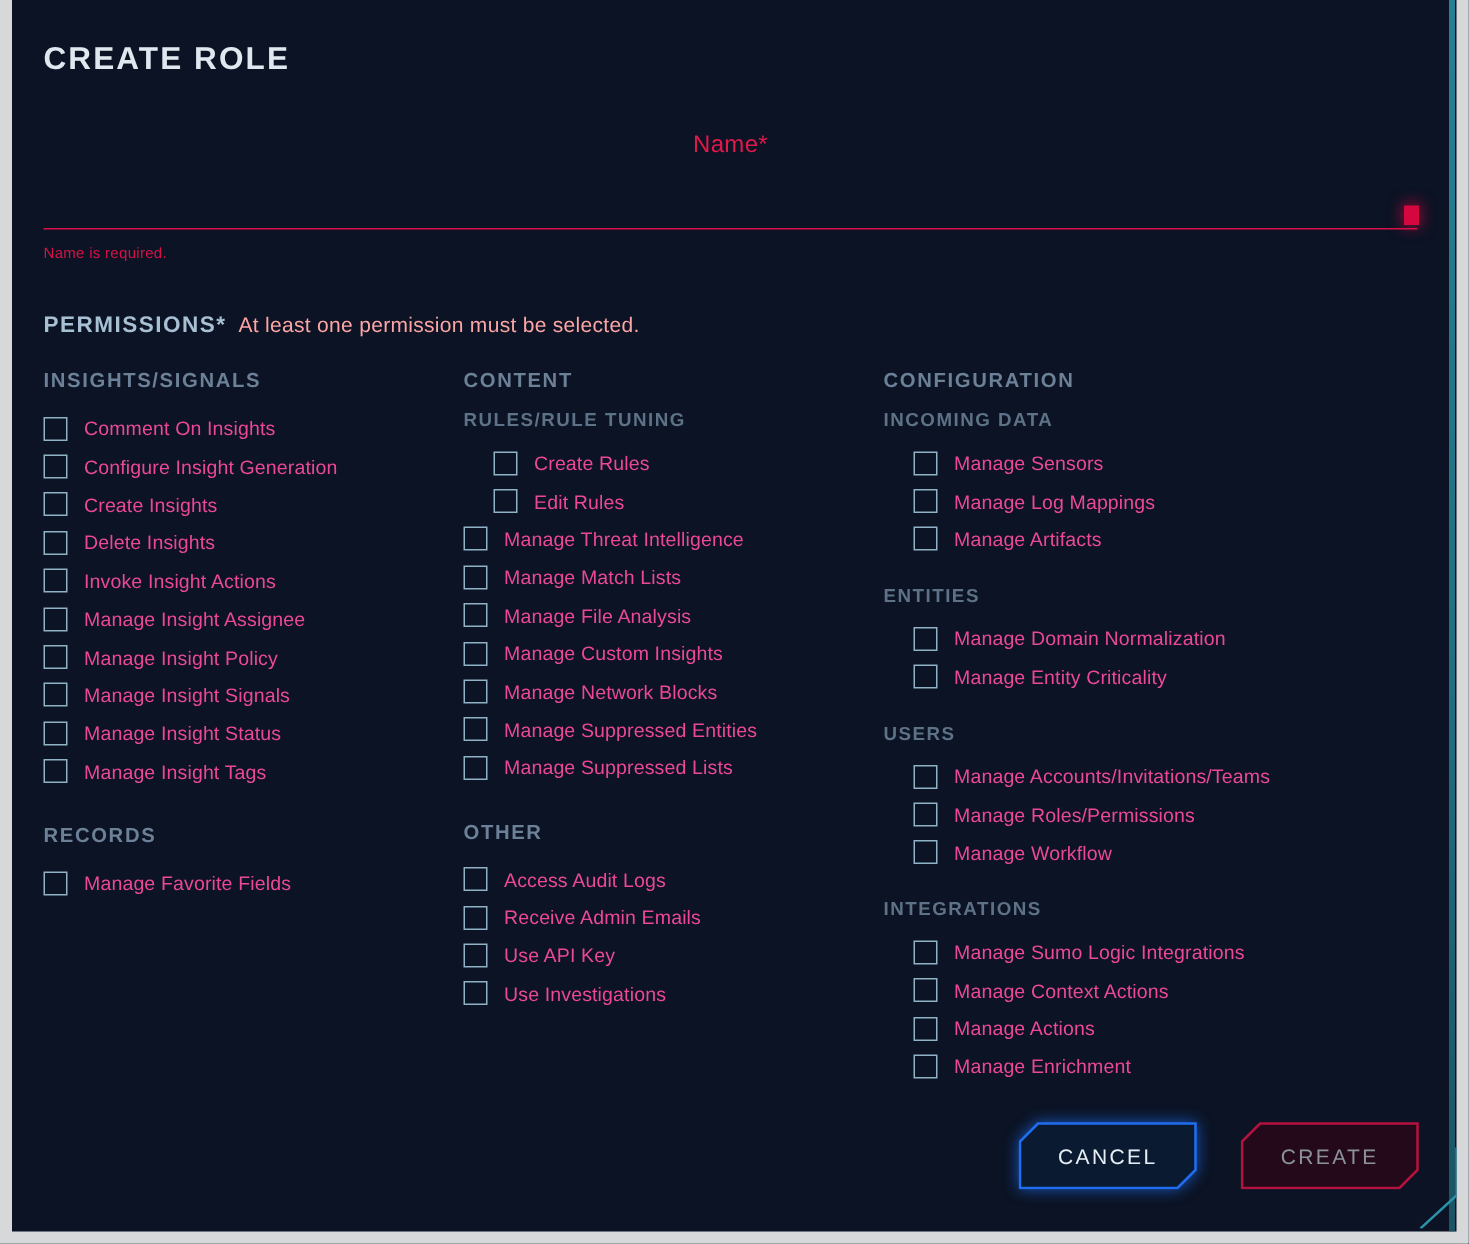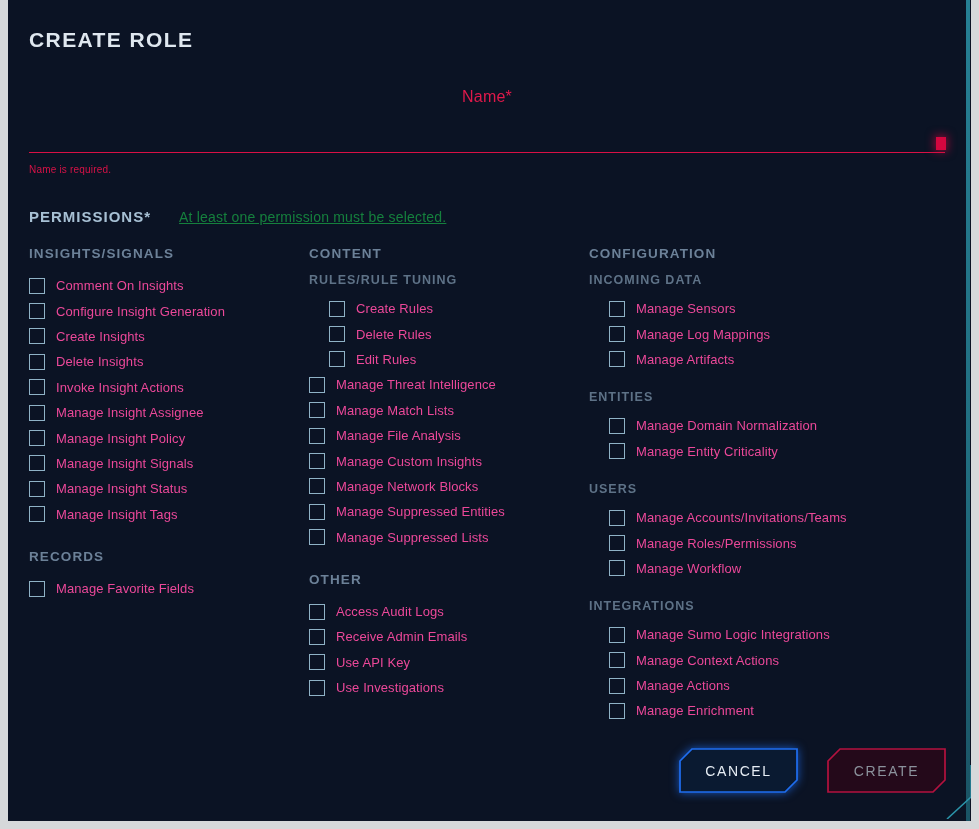--- a/index.html
+++ b/index.html
@@ -84,33 +84,32 @@
     margin-top: 12px;
     font-size: 10px;
     color: #d71247;
     letter-spacing: .2px;
   }
 
   
   .permissions-head {
     position: absolute;
     left: 21px; top: 208px;
-    display: flex; align-items: baseline; gap: 28px;
+    display: flex; align-items: baseline; gap: 8px;
   }
   .permissions-title {
     font-size: 15px;
     font-weight: 700;
     letter-spacing: 1px;
     color: #a7c0d4;
   }
   .permissions-error {
     font-size: 14px;
-    color: #15803d;
+    color: #fca5a5;
     letter-spacing: .2px;
-    text-decoration: underline;
   }
 
   
   .columns {
     position: absolute;
     left: 21px; top: 246px;
     width: 916px;
     display: flex;
   }
   .col { width: 280px; }
@@ -260,24 +259,20 @@
           <span class="cb"></span>
           <span class="perm-label">Manage Favorite Fields</span>
         </div>
       </div>
       <div class="col">
         <div class="group-header first">CONTENT</div>
         <div class="sub-header first">RULES/RULE TUNING</div>
         <div class="perm-row indent">
           <span class="cb"></span>
           <span class="perm-label">Create Rules</span>
-        </div>
-        <div class="perm-row indent">
-          <span class="cb"></span>
-          <span class="perm-label">Delete Rules</span>
         </div>
         <div class="perm-row indent">
           <span class="cb"></span>
           <span class="perm-label">Edit Rules</span>
         </div>
         <div class="perm-row">
           <span class="cb"></span>
           <span class="perm-label">Manage Threat Intelligence</span>
         </div>
         <div class="perm-row">

